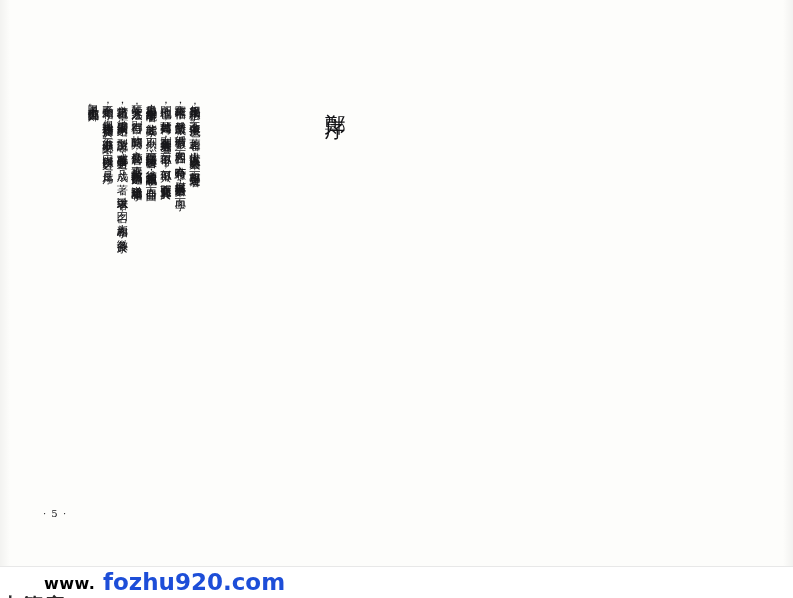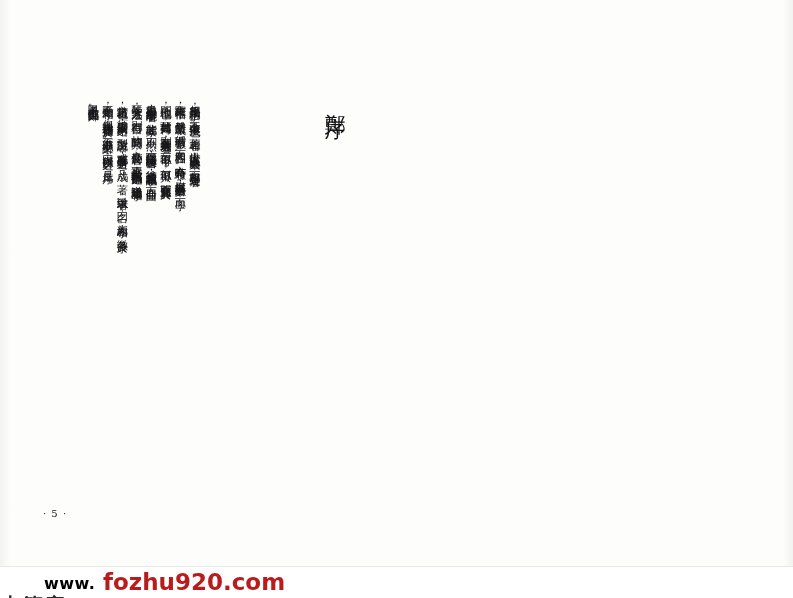--- a/index.html
+++ b/index.html
@@ -128,21 +128,21 @@
     color: #000000;
     letter-spacing: 0.5px;
     font-family: "DejaVu Sans", "Liberation Sans", sans-serif;
   }
   #wm-domain {
     position: absolute;
     left: 103px;
     top: 569px;
     font-size: 23px;
     font-weight: bold;
-    color: #b91c1c;
+    color: #1d4ed8;
     letter-spacing: 0px;
     font-family: "DejaVu Sans", "Liberation Sans", sans-serif;
   }
 
   
   .edge-shade {
     position: absolute;
     top: 0;
     width: 10px;
     height: 566px;

